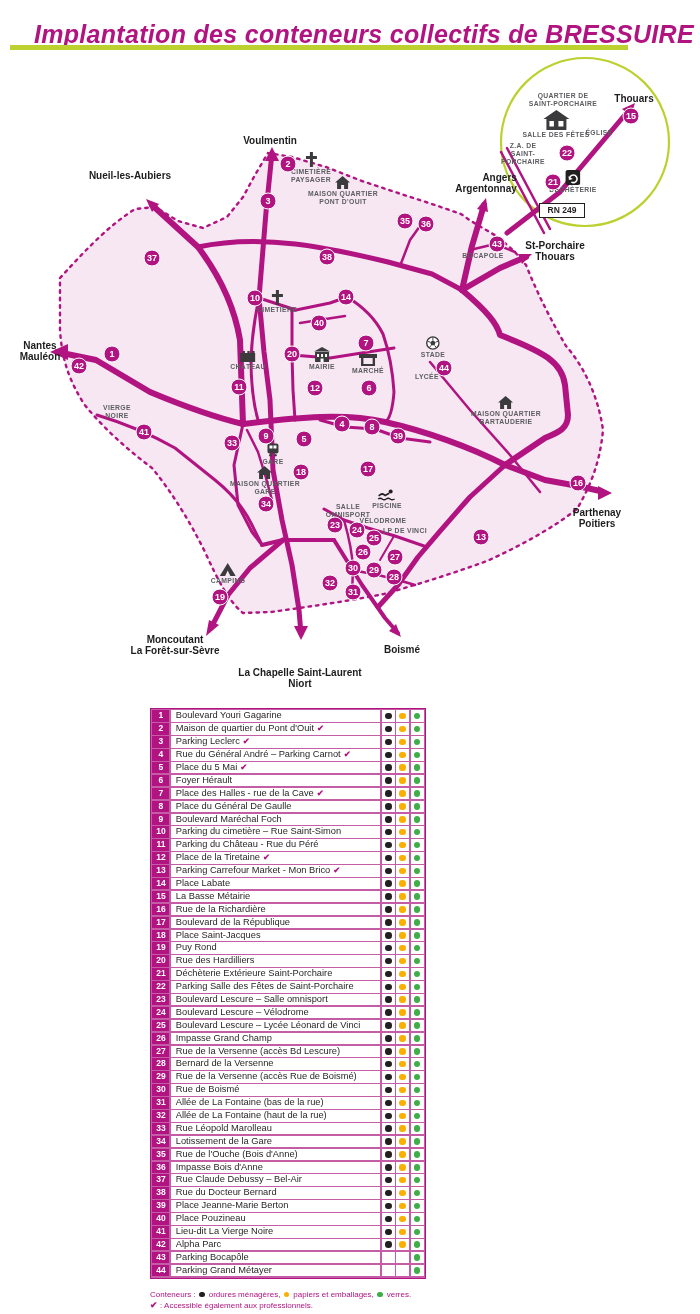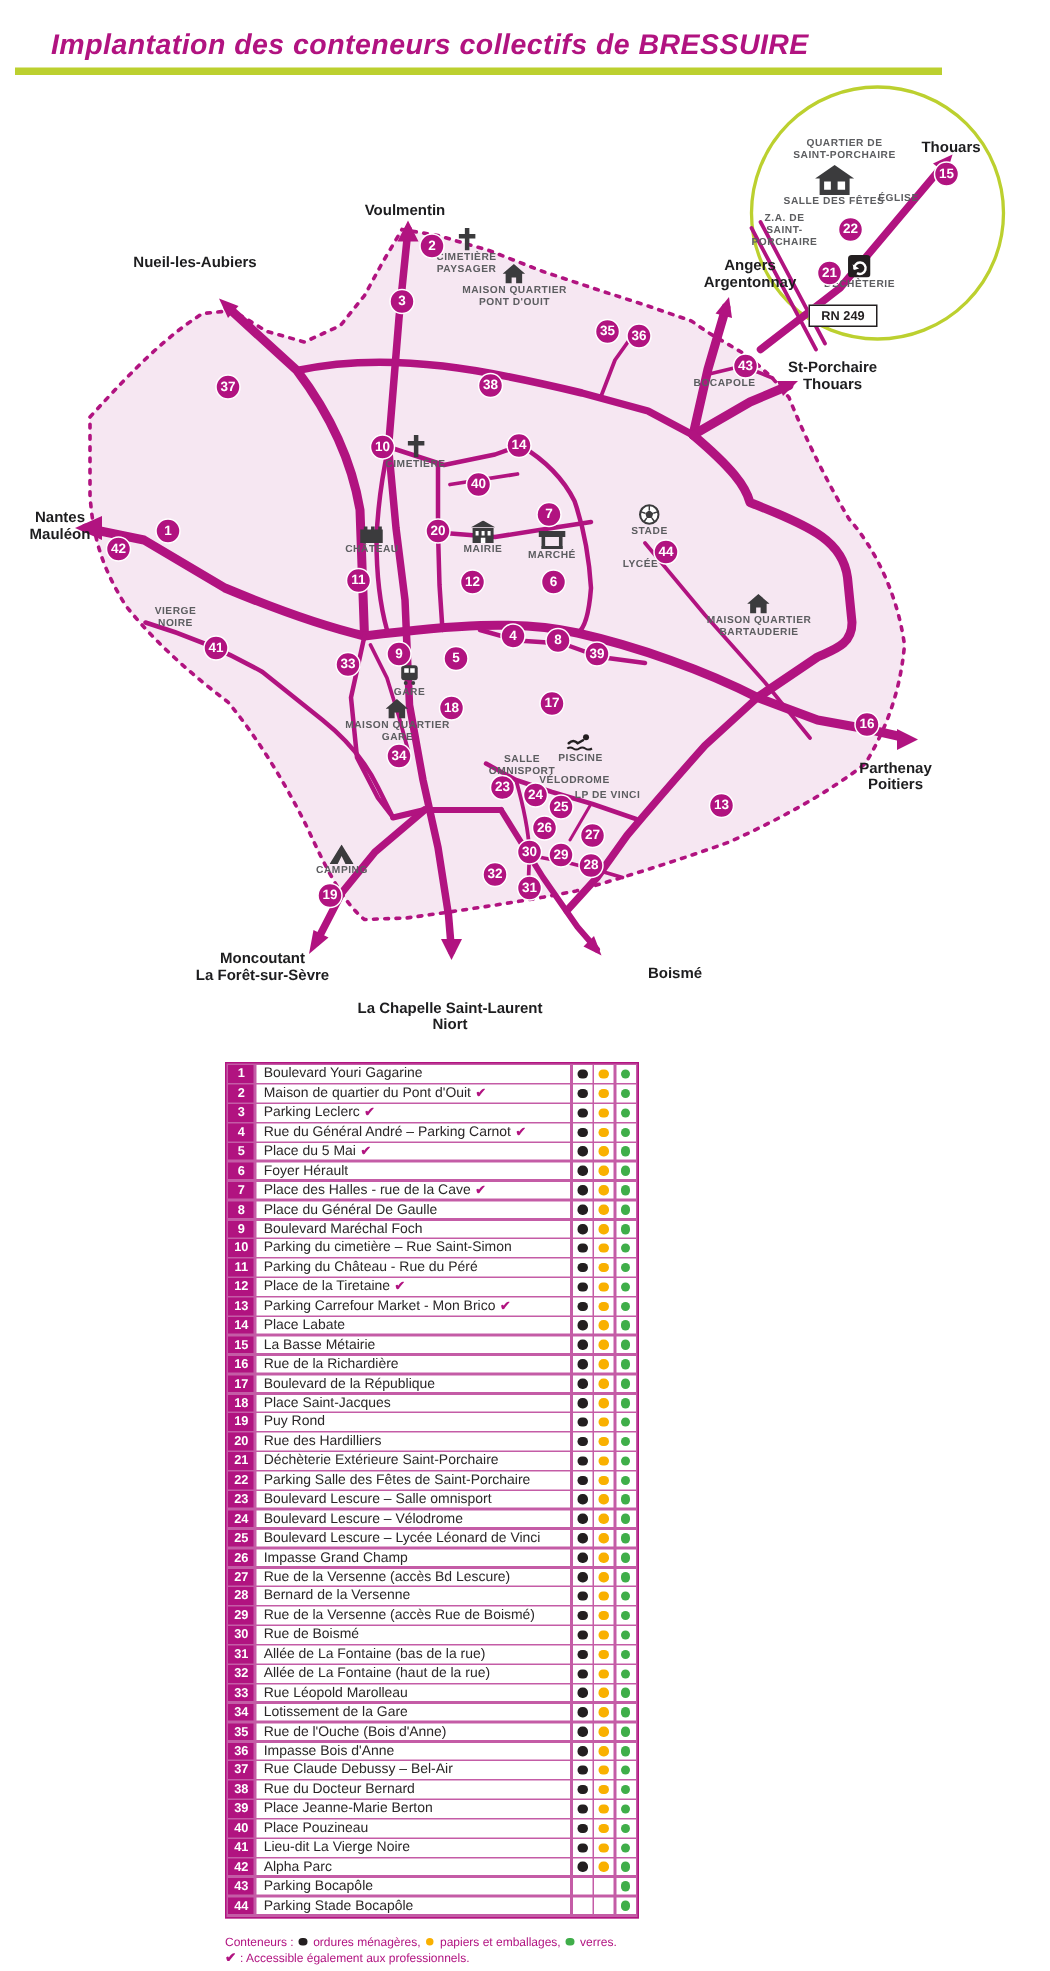--- a/index.html
+++ b/index.html
@@ -1,19 +1,19 @@
 <!DOCTYPE html>
 <html style="--magenta: #b11380; --chartreuse: #bcd02f; --pink: #f6e7f2; --dot-black: #231f20; --dot-yellow: #f9b000; --dot-green: #3fae49;"><head>
 <meta charset="utf-8">
 <style>
   html,body{margin:0;padding:0;background:#fff;}
   .page{position:relative;width:700px;height:1314px;background:#fff;overflow:hidden;
         font-family:"Liberation Sans",sans-serif;}
   
-  .title{position:absolute;left:34px;top:20px;font-size:19px;font-style:italic;font-weight:bold;
+  .title{position:absolute;left:34px;top:20px;font-size:25px;font-style:italic;font-weight:bold;
          color:var(--magenta);letter-spacing:.3px;white-space:nowrap;}
   .title-underline{position:absolute;left:10px;top:45px;width:618px;height:4.5px;background:var(--chartreuse);}
   
   .map-svg{position:absolute;left:0;top:0;}
   .blob{fill:var(--pink);stroke:none;}
   .bnd{fill:none;stroke:var(--magenta);stroke-width:2.4;stroke-dasharray:2.5 5;stroke-linecap:round;}
   .road{fill:none;stroke:var(--magenta);stroke-linecap:round;stroke-linejoin:round;}
   .ah{fill:var(--magenta);}
   .inset-ring{fill:#fff;stroke:var(--chartreuse);stroke-width:2.2;}
   .marker{position:absolute;width:17px;height:17px;border-radius:50%;background:var(--magenta);
@@ -256,21 +256,21 @@
           <div class="lm-line">DÉCHÈTERIE</div>
         </div>
       </div>
     <div id="destinations">
         <div class="dest" style="left: 270px; top: 135px;">
           <div class="d-line">Voulmentin</div>
         </div>
         <div class="dest" style="left: 130px; top: 170px;">
           <div class="d-line">Nueil-les-Aubiers</div>
         </div>
-        <div class="dest" style="left: 500px; top: 172px;">
+        <div class="dest" style="left: 486px; top: 172px; text-align: right;">
           <div class="d-line">Angers</div>
           <div class="d-line">Argentonnay</div>
         </div>
         <div class="dest" style="left: 555px; top: 240px;">
           <div class="d-line">St-Porchaire</div>
           <div class="d-line">Thouars</div>
         </div>
         <div class="dest" style="left: 40px; top: 340px; text-align: center;">
           <div class="d-line">Nantes</div>
           <div class="d-line">Mauléon</div>
@@ -280,21 +280,21 @@
           <div class="d-line">Poitiers</div>
         </div>
         <div class="dest" style="left: 175px; top: 634px;">
           <div class="d-line">Moncoutant</div>
           <div class="d-line">La Forêt-sur-Sèvre</div>
         </div>
         <div class="dest" style="left: 300px; top: 667px;">
           <div class="d-line">La Chapelle Saint-Laurent</div>
           <div class="d-line">Niort</div>
         </div>
-        <div class="dest" style="left: 402px; top: 644px; margin-left: 48px;">
+        <div class="dest" style="left: 402px; top: 644px;">
           <div class="d-line">Boismé</div>
         </div>
         <div class="dest" style="left: 634px; top: 93px;">
           <div class="d-line">Thouars</div>
         </div>
       </div>
     <div id="markers">
         <div class="marker" style="left: 112px; top: 354px;">1</div>
         <div class="marker" style="left: 288px; top: 164px;">2</div>
         <div class="marker" style="left: 268px; top: 201px;">3</div>
@@ -894,21 +894,21 @@
         <div class="cnum">43</div>
         <div class="cname">Parking Bocapôle</div>
         <div class="cdot"></div>
         <div class="cdot"></div>
         <div class="cdot">
           <span class="dot dot-green"></span>
         </div>
       </div>
       <div class="crow">
         <div class="cnum">44</div>
-        <div class="cname">Parking Stade Bocapôle</div>
+        <div class="cname">Parking Grand Métayer</div>
         <div class="cdot"></div>
         <div class="cdot"></div>
         <div class="cdot">
           <span class="dot dot-green"></span>
         </div>
       </div>
     </div>
 
   <div class="legend" id="legend">
       <div><span>Conteneurs : </span><span class="ldot dot-black"></span><span> ordures ménagères, </span><span class="ldot dot-yellow"></span><span> papiers et emballages, </span><span class="ldot dot-green"></span><span> verres. </span></div>

